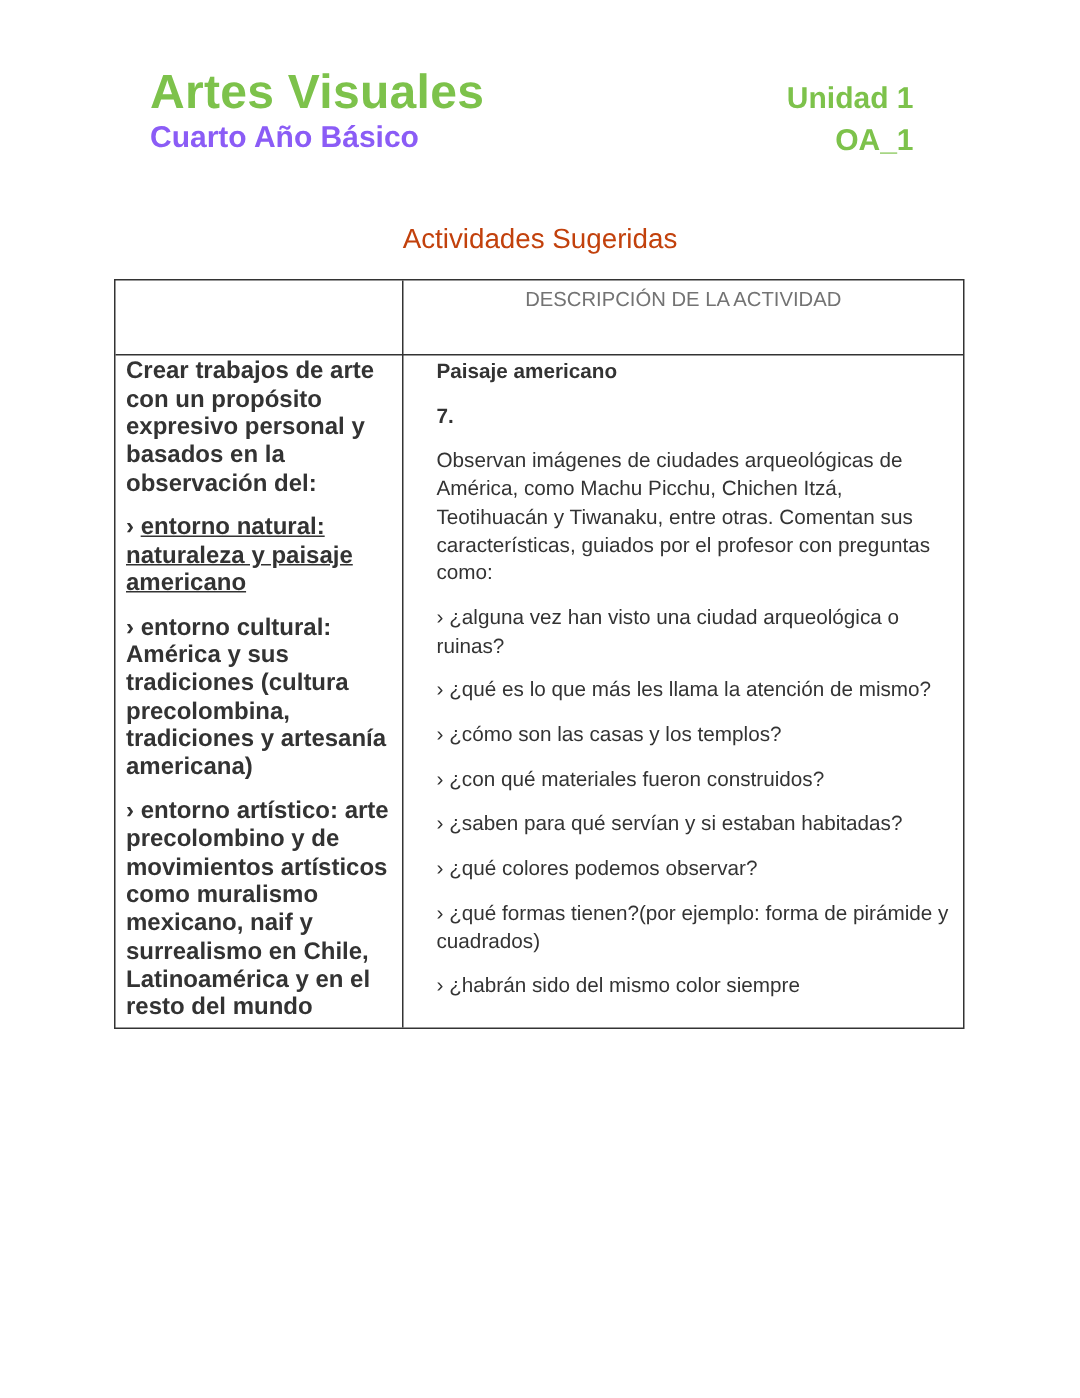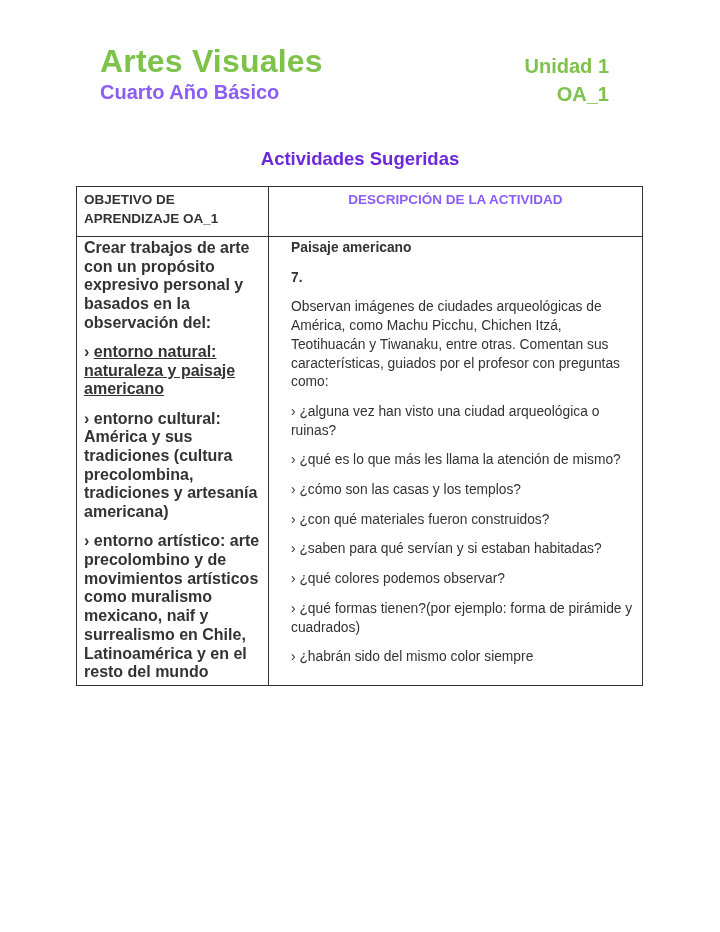--- a/index.html
+++ b/index.html
@@ -44,22 +44,22 @@
       font-size: 20px;
       line-height: 28px;
     }
     .section-title {
       position: absolute;
       left: 0;
       width: 720px;
       top: 148px;
       text-align: center;
       font-size: 18.5px;
-      font-weight: bold;
-      color: #6d28d9;
+      font-weight: normal;
+      color: #c2410c;
     }
     .table {
       position: absolute;
       left: 76px;
       top: 186px;
       width: 567px;
       height: 500px;
       border: 1.3px solid #333333;
       box-sizing: border-box;
     }
@@ -90,23 +90,23 @@
       line-height: 19px;
       color: #333333;
     }
     .head-right {
       position: absolute;
       left: 192px;
       right: 0;
       top: 3px;
       text-align: center;
       font-size: 13.5px;
-      font-weight: bold;
+      font-weight: normal;
       line-height: 19px;
-      color: #8b5cf6;
+      color: #737373;
     }
     .body-left {
       position: absolute;
       left: 7px;
       top: 52px;
       width: 182px;
       font-size: 16px;
       font-weight: bold;
       line-height: 18.7px;
       color: #333333;
@@ -144,21 +144,20 @@
 <div class="header-right">
   <div>Unidad 1</div>
   <div>OA_1</div>
 </div>
 
 <div class="section-title">Actividades Sugeridas</div>
 
 <div class="table">
   <div class="col-divider"></div>
   <div class="row-head">
-    <div class="head-left">OBJETIVO DE APRENDIZAJE OA_1</div>
     <div class="head-right">DESCRIPCIÓN DE LA ACTIVIDAD</div>
   </div>
 
   <div class="body-left">
     <p>Crear trabajos de arte con un propósito expresivo personal y basados en la observación del:</p>
     <p>
       <span>›</span>
       <span class="underline">entorno natural: naturaleza y paisaje americano</span>
     </p>
     <p>

